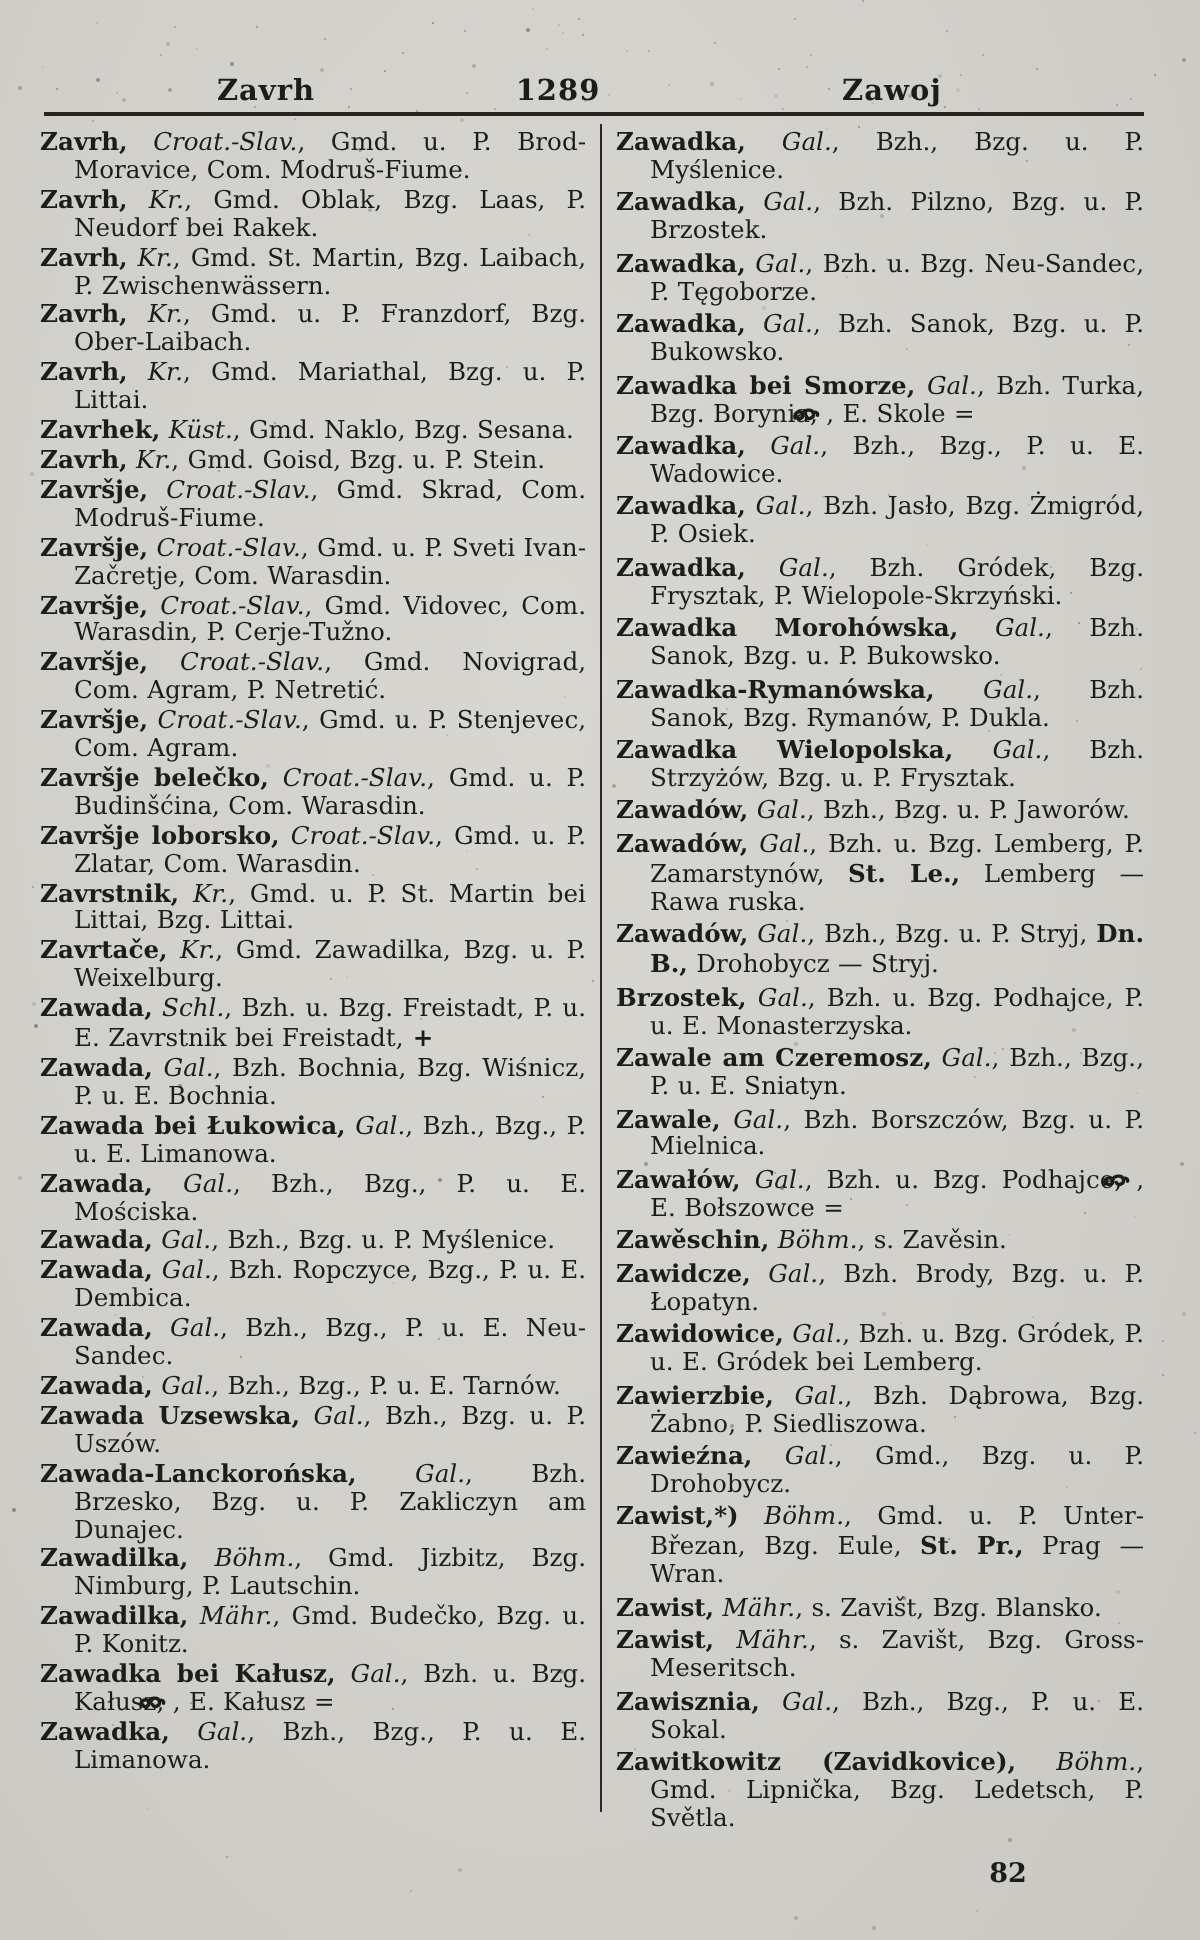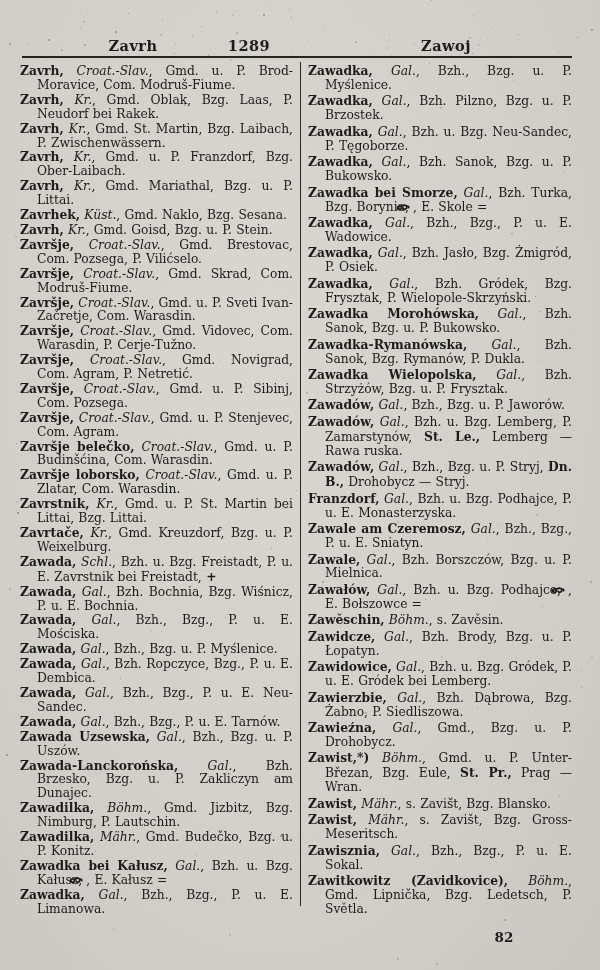--- a/index.html
+++ b/index.html
@@ -9,21 +9,21 @@
         background:radial-gradient(ellipse at 45% 35%, #d8d6d1 0%, #d2d0cb 55%, #c9c7c2 100%);
         color:#1c1c1a;}
   .speckle-layer{position:absolute;inset:0;z-index:0;pointer-events:none;}
   .speck{position:absolute;background:#34322e;border-radius:50%;}
   .content{position:absolute;inset:0;z-index:1;}
 
   .running-head{position:absolute;top:37px;left:0;width:600px;height:18px;
                 font-weight:bold;font-size:14.5px;letter-spacing:0.5px;}
   .rh-word{position:absolute;top:0;width:120px;text-align:center;}
   .rh-left{left:73px;}
-  .rh-center{left:189px;}
+  .rh-center{left:219px;}
   .rh-right{left:386px;}
   .head-rule{position:absolute;top:56px;left:22px;width:550px;height:2px;background:#26241f;}
 
   .col{position:absolute;top:64px;overflow:hidden;}
   .col-left{left:20px;width:273px;height:882px;}
   .col-right{left:308px;width:264px;height:882px;}
   .col-divider{position:absolute;top:62px;left:300px;width:1px;height:844px;background:#2b2926;}
 
   .entry{margin:0;padding-left:17px;text-indent:-17px;text-align:justify;
          font-size:12.3px;line-height:13.9px;word-spacing:0.3px;}
@@ -261,33 +261,32 @@
     <div class="head-rule"></div>
 
     <div class="col col-left" id="col-left">
         <p class="entry"><span class="b">Zavrh,</span><span class="i"> Croat.-Slav.</span><span>, Gmd. u. P. Brod-Moravice, Com. Modruš-Fiume.</span></p>
         <p class="entry"><span class="b">Zavrh,</span><span class="i"> Kr.</span><span>, Gmd. Oblak, Bzg. Laas, P. Neudorf bei Rakek.</span></p>
         <p class="entry"><span class="b">Zavrh,</span><span class="i"> Kr.</span><span>, Gmd. St. Martin, Bzg. Laibach, P. Zwischenwässern.</span></p>
         <p class="entry"><span class="b">Zavrh,</span><span class="i"> Kr.</span><span>, Gmd. u. P. Franzdorf, Bzg. Ober-Laibach.</span></p>
         <p class="entry"><span class="b">Zavrh,</span><span class="i"> Kr.</span><span>, Gmd. Mariathal, Bzg. u. P. Littai.</span></p>
         <p class="entry"><span class="b">Zavrhek,</span><span class="i"> Küst.</span><span>, Gmd. Naklo, Bzg. Sesana.</span></p>
         <p class="entry"><span class="b">Zavrh,</span><span class="i"> Kr.</span><span>, Gmd. Goisd, Bzg. u. P. Stein.</span></p>
-        <p class="entry"><span class="b">Završje,</span><span class="i"> Croat.-Slav.</span><span>, Gmd. Brestovac, Com. Pozsega, P. Vilićselo.</span></p>
         <p class="entry"><span class="b">Završje,</span><span class="i"> Croat.-Slav.</span><span>, Gmd. Skrad, Com. Modruš-Fiume.</span></p>
         <p class="entry"><span class="b">Završje,</span><span class="i"> Croat.-Slav.</span><span>, Gmd. u. P. Sveti Ivan-Začretje, Com. Warasdin.</span></p>
         <p class="entry"><span class="b">Završje,</span><span class="i"> Croat.-Slav.</span><span>, Gmd. Vidovec, Com. Warasdin, P. Cerje-Tužno.</span></p>
         <p class="entry"><span class="b">Završje,</span><span class="i"> Croat.-Slav.</span><span>, Gmd. Novigrad, Com. Agram, P. Netretić.</span></p>
-        <p class="entry"><span class="b">Završje,</span><span class="i"> Croat.-Slav.</span><span>, Gmd. u. P. Sibinj, Com. Pozsega.</span></p>
         <p class="entry"><span class="b">Završje,</span><span class="i"> Croat.-Slav.</span><span>, Gmd. u. P. Stenjevec, Com. Agram.</span></p>
         <p class="entry"><span class="b">Završje belečko,</span><span class="i"> Croat.-Slav.</span><span>, Gmd. u. P. Budinšćina, Com. Warasdin.</span></p>
         <p class="entry"><span class="b">Završje loborsko,</span><span class="i"> Croat.-Slav.</span><span>, Gmd. u. P. Zlatar, Com. Warasdin.</span></p>
         <p class="entry"><span class="b">Zavrstnik,</span><span class="i"> Kr.</span><span>, Gmd. u. P. St. Martin bei Littai, Bzg. Littai.</span></p>
-        <p class="entry"><span class="b">Zavrtače,</span><span class="i"> Kr.</span><span>, Gmd. Kreuzdorf, Bzg. u. P. Weixelburg.</span></p>
+        <p class="entry"><span class="b">Zavrtače,</span><span class="i"> Kr.</span><span>, Gmd. Zawadilka, Bzg. u. P. Weixelburg.</span></p>
         <p class="entry"><span class="b">Zawada,</span><span class="i"> Schl.</span><span>, Bzh. u. Bzg. Freistadt, P. u. E. Zavrstnik bei Freistadt,</span><span class="b"> +</span></p>
         <p class="entry"><span class="b">Zawada,</span><span class="i"> Gal.</span><span>, Bzh. Bochnia, Bzg. Wiśnicz, P. u. E. Bochnia.</span></p>
+        <p class="entry"><span class="b">Zawada bei Łukowica,</span><span class="i"> Gal.</span><span>, Bzh., Bzg., P. u. E. Limanowa.</span></p>
         <p class="entry"><span class="b">Zawada,</span><span class="i"> Gal.</span><span>, Bzh., Bzg., P. u. E. Mościska.</span></p>
         <p class="entry"><span class="b">Zawada,</span><span class="i"> Gal.</span><span>, Bzh., Bzg. u. P. Myślenice.</span></p>
         <p class="entry"><span class="b">Zawada,</span><span class="i"> Gal.</span><span>, Bzh. Ropczyce, Bzg., P. u. E. Dembica.</span></p>
         <p class="entry"><span class="b">Zawada,</span><span class="i"> Gal.</span><span>, Bzh., Bzg., P. u. E. Neu-Sandec.</span></p>
         <p class="entry"><span class="b">Zawada,</span><span class="i"> Gal.</span><span>, Bzh., Bzg., P. u. E. Tarnów.</span></p>
         <p class="entry"><span class="b">Zawada Uzsewska,</span><span class="i"> Gal.</span><span>, Bzh., Bzg. u. P. Uszów.</span></p>
         <p class="entry"><span class="b">Zawada-Lanckorońska,</span><span class="i"> Gal.</span><span>, Bzh. Brzesko, Bzg. u. P. Zakliczyn am Dunajec.</span></p>
         <p class="entry"><span class="b">Zawadilka,</span><span class="i"> Böhm.</span><span>, Gmd. Jizbitz, Bzg. Nimburg, P. Lautschin.</span></p>
         <p class="entry"><span class="b">Zawadilka,</span><span class="i"> Mähr.</span><span>, Gmd. Budečko, Bzg. u. P. Konitz.</span></p>
         <p class="entry"><span class="b">Zawadka bei Kałusz,</span><span class="i"> Gal.</span><span>, Bzh. u. Bzg. Kałusz, </span><span class="posthorn"><svg width="14" height="9" viewBox="0 0 14 9">
@@ -307,21 +306,21 @@
               </svg></span><span>, E. Skole =</span></p>
           <p class="entry"><span class="b">Zawadka,</span><span class="i"> Gal.</span><span>, Bzh., Bzg., P. u. E. Wadowice.</span></p>
           <p class="entry"><span class="b">Zawadka,</span><span class="i"> Gal.</span><span>, Bzh. Jasło, Bzg. Żmigród, P. Osiek.</span></p>
           <p class="entry"><span class="b">Zawadka,</span><span class="i"> Gal.</span><span>, Bzh. Gródek, Bzg. Frysztak, P. Wielopole-Skrzyński.</span></p>
           <p class="entry"><span class="b">Zawadka Morohówska,</span><span class="i"> Gal.</span><span>, Bzh. Sanok, Bzg. u. P. Bukowsko.</span></p>
           <p class="entry"><span class="b">Zawadka-Rymanówska,</span><span class="i"> Gal.</span><span>, Bzh. Sanok, Bzg. Rymanów, P. Dukla.</span></p>
           <p class="entry"><span class="b">Zawadka Wielopolska,</span><span class="i"> Gal.</span><span>, Bzh. Strzyżów, Bzg. u. P. Frysztak.</span></p>
           <p class="entry"><span class="b">Zawadów,</span><span class="i"> Gal.</span><span>, Bzh., Bzg. u. P. Jaworów.</span></p>
           <p class="entry"><span class="b">Zawadów,</span><span class="i"> Gal.</span><span>, Bzh. u. Bzg. Lemberg, P. Zamarstynów, </span><span class="b">St. Le.,</span><span> Lemberg — Rawa ruska.</span></p>
           <p class="entry"><span class="b">Zawadów,</span><span class="i"> Gal.</span><span>, Bzh., Bzg. u. P. Stryj, </span><span class="b">Dn. B.,</span><span> Drohobycz — Stryj.</span></p>
-          <p class="entry"><span class="b">Franzdorf,</span><span class="i"> Gal.</span><span>, Bzh. u. Bzg. Podhajce, P. u. E. Monasterzyska.</span></p>
+          <p class="entry"><span class="b">Brzostek,</span><span class="i"> Gal.</span><span>, Bzh. u. Bzg. Podhajce, P. u. E. Monasterzyska.</span></p>
           <p class="entry"><span class="b">Zawale am Czeremosz,</span><span class="i"> Gal.</span><span>, Bzh., Bzg., P. u. E. Sniatyn.</span></p>
           <p class="entry"><span class="b">Zawale,</span><span class="i"> Gal.</span><span>, Bzh. Borszczów, Bzg. u. P. Mielnica.</span></p>
           <p class="entry"><span class="b">Zawałów,</span><span class="i"> Gal.</span><span>, Bzh. u. Bzg. Podhajce, </span><span class="posthorn"><svg width="14" height="9" viewBox="0 0 14 9">
                 <path d="M1.5 6 C1 3 4.5 1.8 5.3 4 C6 6 3.2 7.4 2.4 5.4 M5.3 4 C5.8 1.8 10 1.2 10.7 3.6 C11.4 6 7.8 7.3 7.2 5.2 M10.7 3.6 C11.6 2.8 13 3.1 12.8 4.6" fill="none" stroke="#1c1c1a" stroke-width="1.7" stroke-linecap="round"></path>
               </svg></span><span>, E. Bołszowce =</span></p>
           <p class="entry"><span class="b">Zawěschin,</span><span class="i"> Böhm.</span><span>, s. Zavěsin.</span></p>
           <p class="entry"><span class="b">Zawidcze,</span><span class="i"> Gal.</span><span>, Bzh. Brody, Bzg. u. P. Łopatyn.</span></p>
           <p class="entry"><span class="b">Zawidowice,</span><span class="i"> Gal.</span><span>, Bzh. u. Bzg. Gródek, P. u. E. Gródek bei Lemberg.</span></p>
           <p class="entry"><span class="b">Zawierzbie,</span><span class="i"> Gal.</span><span>, Bzh. Dąbrowa, Bzg. Żabno, P. Siedliszowa.</span></p>
           <p class="entry"><span class="b">Zawieźna,</span><span class="i"> Gal.</span><span>, Gmd., Bzg. u. P. Drohobycz.</span></p>

